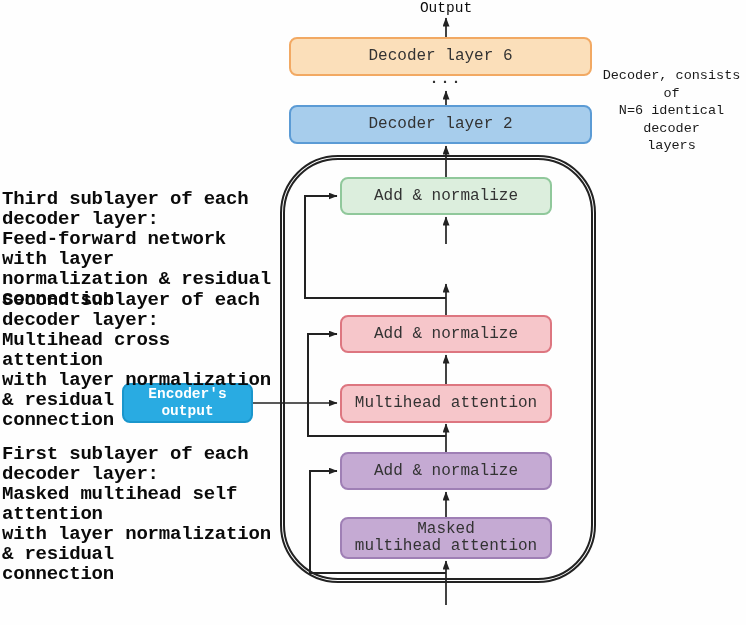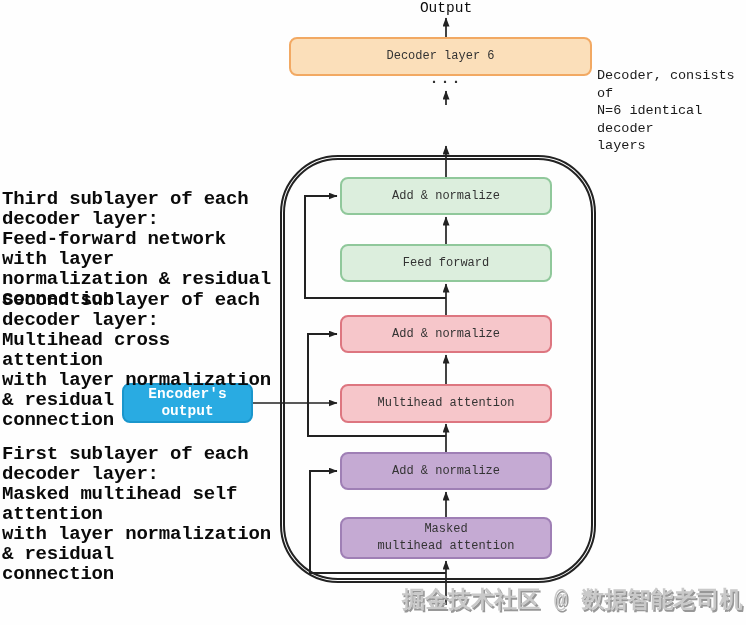--- a/index.html
+++ b/index.html
@@ -10,41 +10,41 @@
   .abs{position:absolute;}
   .txt{white-space:pre-line;}
   
   svg.wires{position:absolute;left:0;top:0;width:746px;height:625px;pointer-events:none;}
   .conn{stroke:var(--line);stroke-width:1.7;fill:none;}
   .conn.skip{stroke-width:2;}
   
   .node{
     position:absolute;box-sizing:border-box;border-radius:8px;border:2px solid;
     display:flex;align-items:center;justify-content:center;text-align:center;
-    font-size:12px;color:var(--box-text);white-space:pre-line;line-height:17px;
+    font-size:16px;color:var(--box-text);white-space:pre-line;line-height:17px;
   }
   .node.orange{background:var(--orange-fill);border-color:var(--orange-border);}
   .node.blue{background:var(--blue-fill);border-color:var(--blue-border);}
   .node.green{background:var(--green-fill);border-color:var(--green-border);}
   .node.pink{background:var(--pink-fill);border-color:var(--pink-border);}
   .node.purple{background:var(--purple-fill);border-color:var(--purple-border);}
   .node.cyan{background:var(--cyan-fill);border-color:var(--cyan-border);
     color:#fff;font-weight:bold;font-size:14.5px;}
   
   .decoder-container{
     position:absolute;left:280px;top:155px;width:316px;height:428px;box-sizing:border-box;
     border:5px double var(--line);border-radius:58px;background:transparent;
   }
   .small-label{font-size:13.5px;color:#1a1a1a;}
   .note{
     position:absolute;font-weight:bold;font-size:19px;line-height:20px;color:#0a0a0a;
     white-space:pre-line;letter-spacing:-0.2px;
   }
   .right-note{
-    position:absolute;left:597px;top:67px;width:149px;
+    position:absolute;left:597px;top:67px;width:149px;text-align:center;
     font-size:13.5px;line-height:17.5px;color:#1a1a1a;white-space:pre-line;
   }
   .flow-label{font-size:14.5px;color:#0a0a0a;text-align:center;}
   .ellipsis{font-size:15px;font-weight:bold;letter-spacing:2px;color:#333;text-align:center;}
   .watermark{
     position:absolute;left:402px;top:584px;width:344px;white-space:nowrap;
     font-size:23px;font-weight:bold;color:var(--watermark-color);
     text-shadow:1.5px 1.5px 0 #979797;
   }
 </style>
@@ -76,31 +76,31 @@
 
     <line class="conn" x1="253" y1="403" x2="337" y2="403" marker-end="url(#ah)"></line>
   </svg>
 
   <div class="abs flow-label txt" style="left:396px;top:0;width:100px;">Output</div>
 
   <div class="node orange txt" style="left:289px;top:37px;width:303px;height:39px;">Decoder layer 6</div>
 
   <div class="abs ellipsis" style="left:396px;top:71px;width:100px;">...</div>
 
+  <div class="node blue txt" style="left:289px;top:105px;width:303px;height:39px;">Decoder layer 2</div>
 
   <div class="right-note txt">Decoder, consists of
 N=6 identical decoder
 layers</div>
 
   <div class="decoder-container"></div>
 
 
   <div class="node green txt" style="left:340px;top:177px;width:212px;height:38px;">Add &amp; normalize</div>
 
-  <div class="node green txt" style="left:340px;top:244px;width:212px;height:38px;">Feed forward</div>
 
   <div class="node pink txt" style="left:340px;top:315px;width:212px;height:38px;">Add &amp; normalize</div>
 
   <div class="node pink txt" style="left:340px;top:384px;width:212px;height:39px;">Multihead attention</div>
 
   <div class="node purple txt" style="left:340px;top:452px;width:212px;height:38px;">Add &amp; normalize</div>
 
   <div class="node purple txt" style="left:340px;top:517px;width:212px;height:42px;">Masked
 multihead attention</div>
 
@@ -116,17 +116,16 @@
 Multihead cross attention
 with layer normalization &amp; residual
 connection</div>
 
   <div class="note txt" style="left:2px;top:444px;width:276px;">First sublayer of each
 decoder layer:
 Masked multihead self attention
 with layer normalization &amp; residual
 connection</div>
 
-  <div class="watermark">掘金技术社区 @ 数据智能老司机</div>
 
   <div class="abs flow-label txt" style="left:400px;top:627px;width:92px;">Input</div>
 
 </div>
 
 </body></html>

